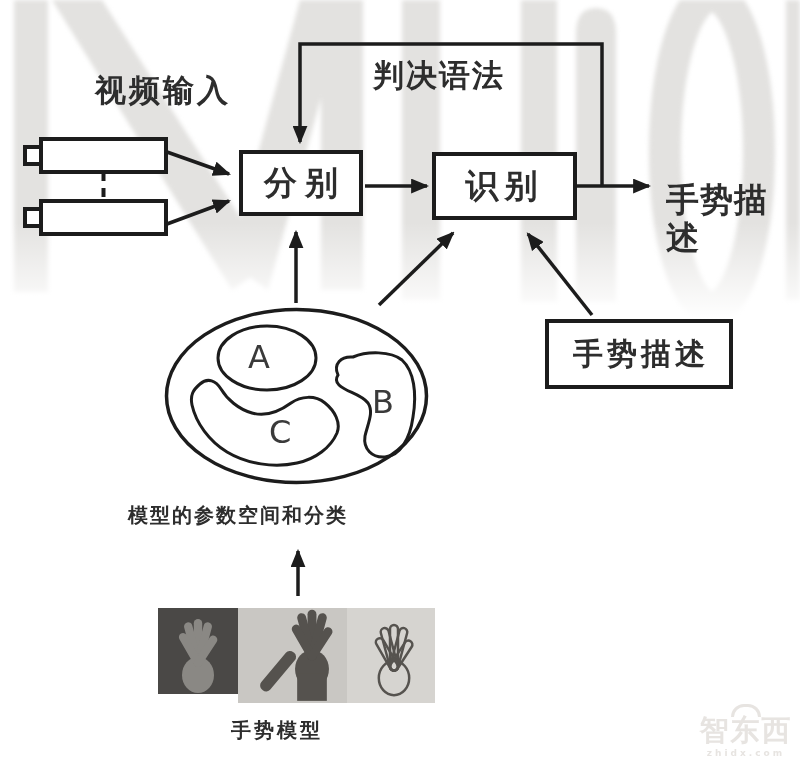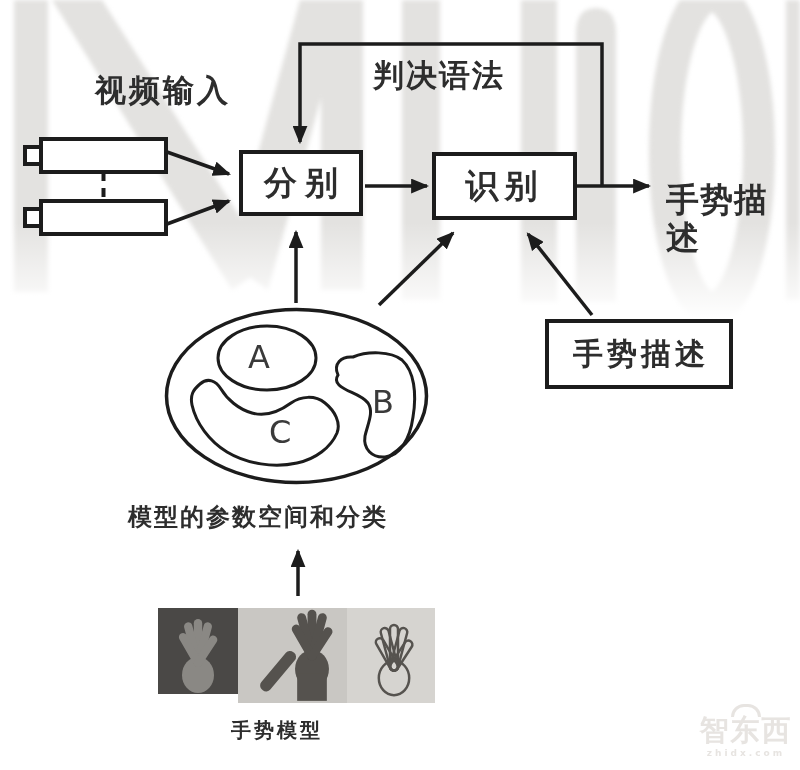--- a/index.html
+++ b/index.html
@@ -20,21 +20,21 @@
     color:#2d2d2d;font-weight:700;
   }
   .box-segment{left:239px;top:150px;width:124px;height:66px;font-size:33px;letter-spacing:8px;padding-left:8px;}
   .box-recognize{left:432px;top:152px;width:145px;height:68px;font-size:33px;letter-spacing:6px;padding-left:0;}
   .box-grammar{left:545px;top:319px;width:188px;height:70px;font-size:30px;letter-spacing:4px;padding-left:4px;}
   
   .lbl{position:absolute;z-index:3;color:#2d2d2d;font-weight:700;text-align:left;line-height:1.15;}
   .lbl-video{left:95px;top:73px;width:160px;font-size:31px;letter-spacing:3px;}
   .lbl-params{left:373px;top:58px;width:160px;font-size:31px;letter-spacing:2px;}
   .lbl-output{left:666px;top:181px;width:132px;font-size:33px;letter-spacing:1px;}
-  .lbl-space{left:128px;top:504px;width:340px;font-size:24px;letter-spacing:2px;}
+  .lbl-space{left:128px;top:504px;width:340px;font-size:20px;letter-spacing:2px;}
   .lbl-hands{left:231px;top:719px;width:140px;font-size:20px;letter-spacing:3px;}
   .lbl-region{width:38px;height:38px;font-weight:400;font-size:32px;color:#3a3a3a;}
   .lbl-a{left:248px;top:339px;}
   .lbl-b{left:372px;top:384px;}
   .lbl-c{left:269px;top:414px;}
   
   .brand{position:absolute;left:690px;top:704px;width:112px;z-index:4;color:#e7e4e1;text-align:center;}
   .brand-arc{width:30px;height:13px;margin:0 auto -2px auto;border:3px solid #e7e4e1;border-bottom:none;
     border-radius:16px 16px 0 0;box-sizing:border-box;}
   .brand-cn{font-size:29px;font-weight:700;letter-spacing:2px;line-height:1.1;}

